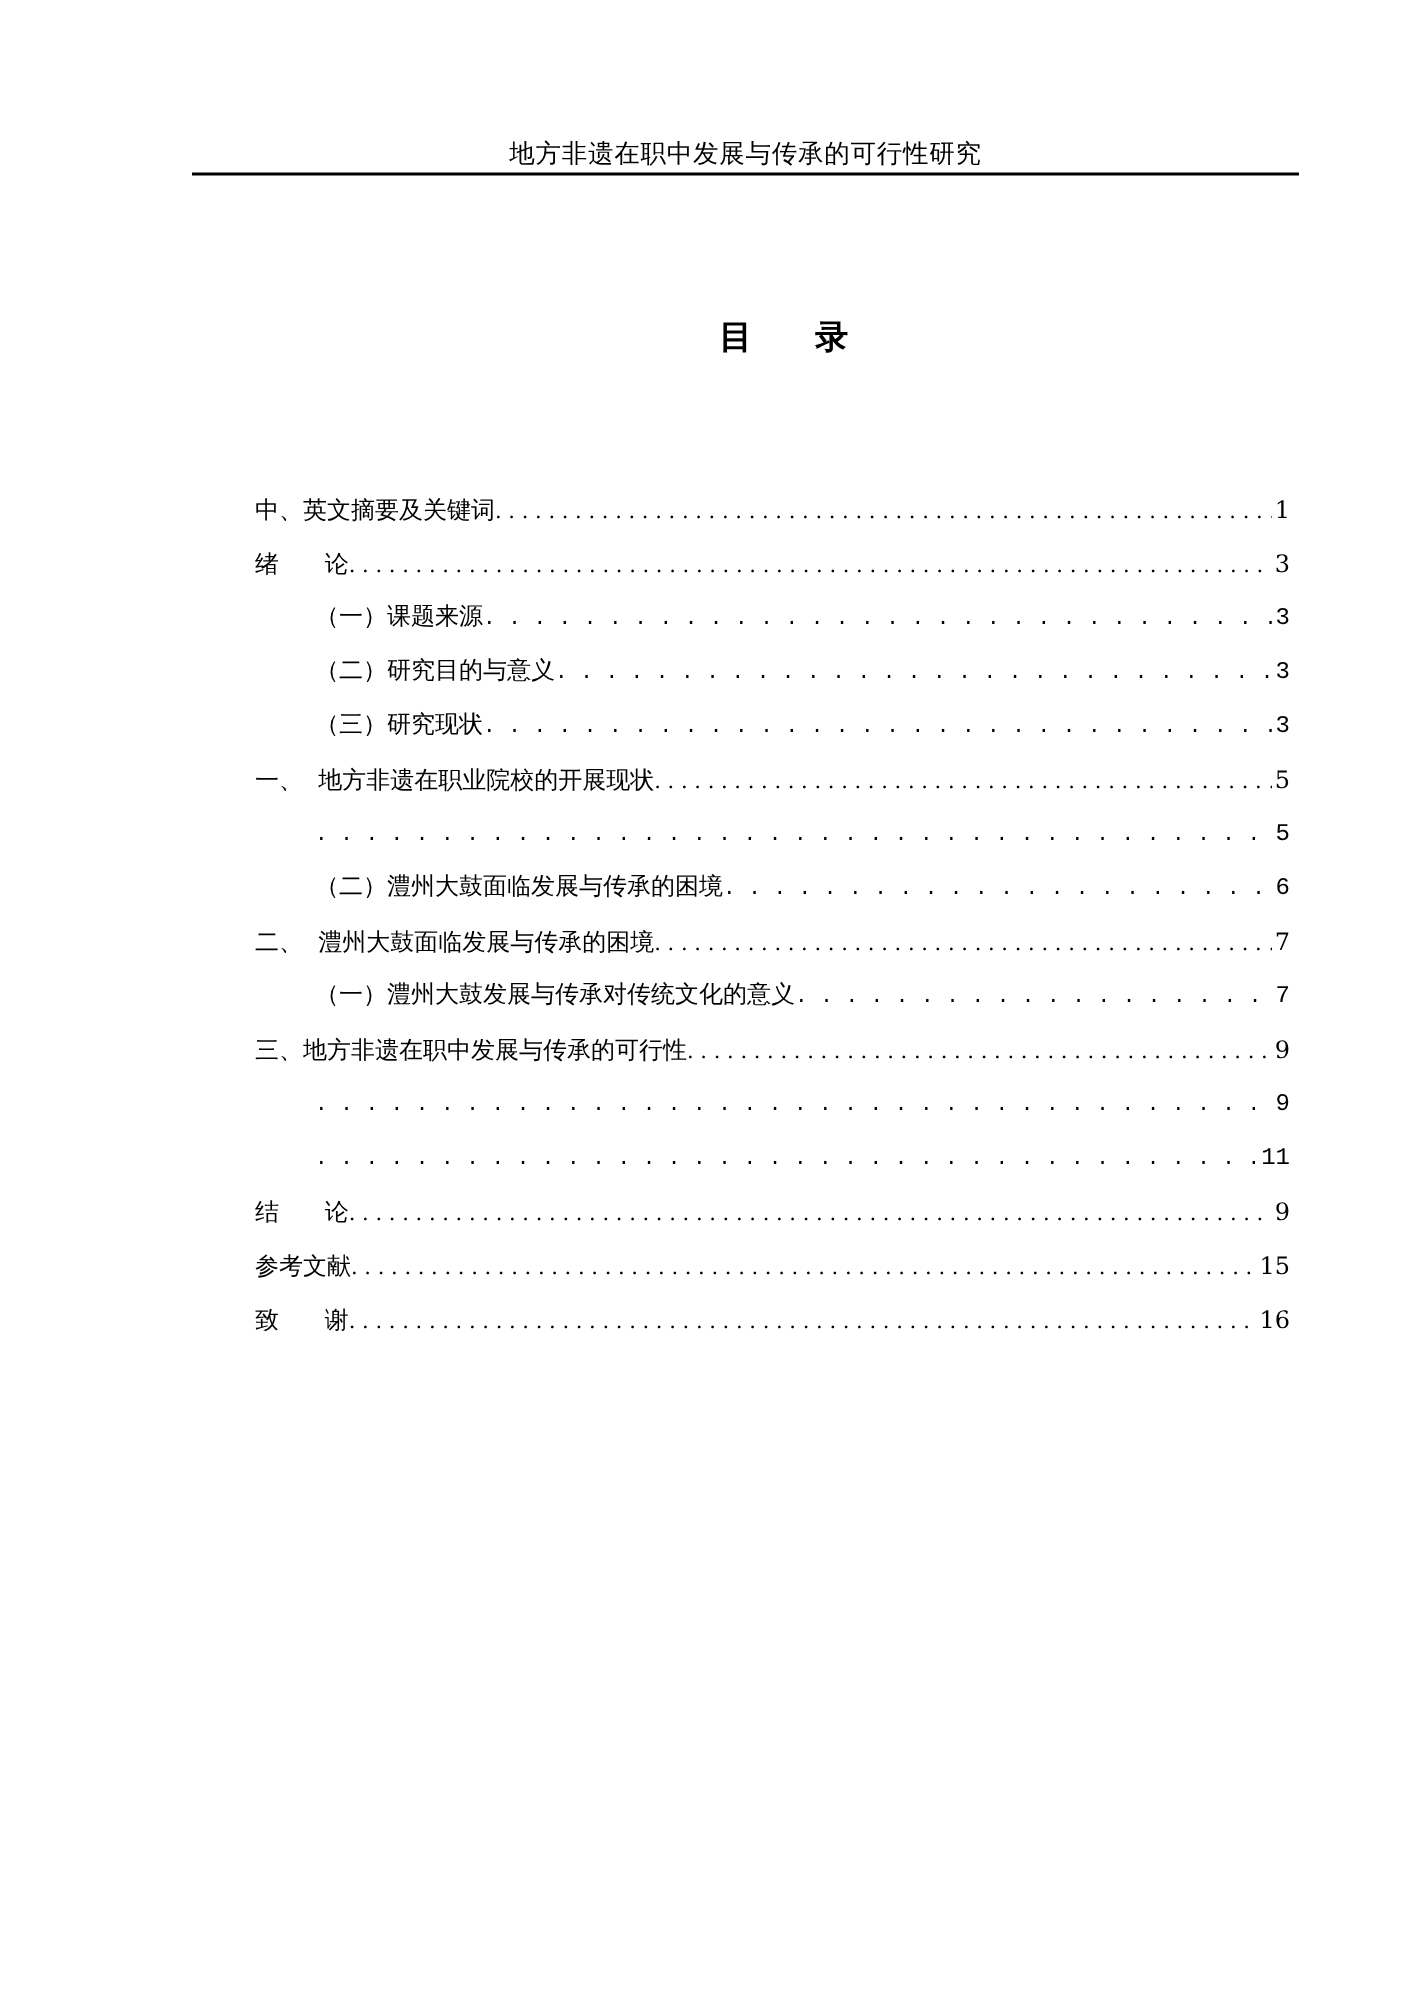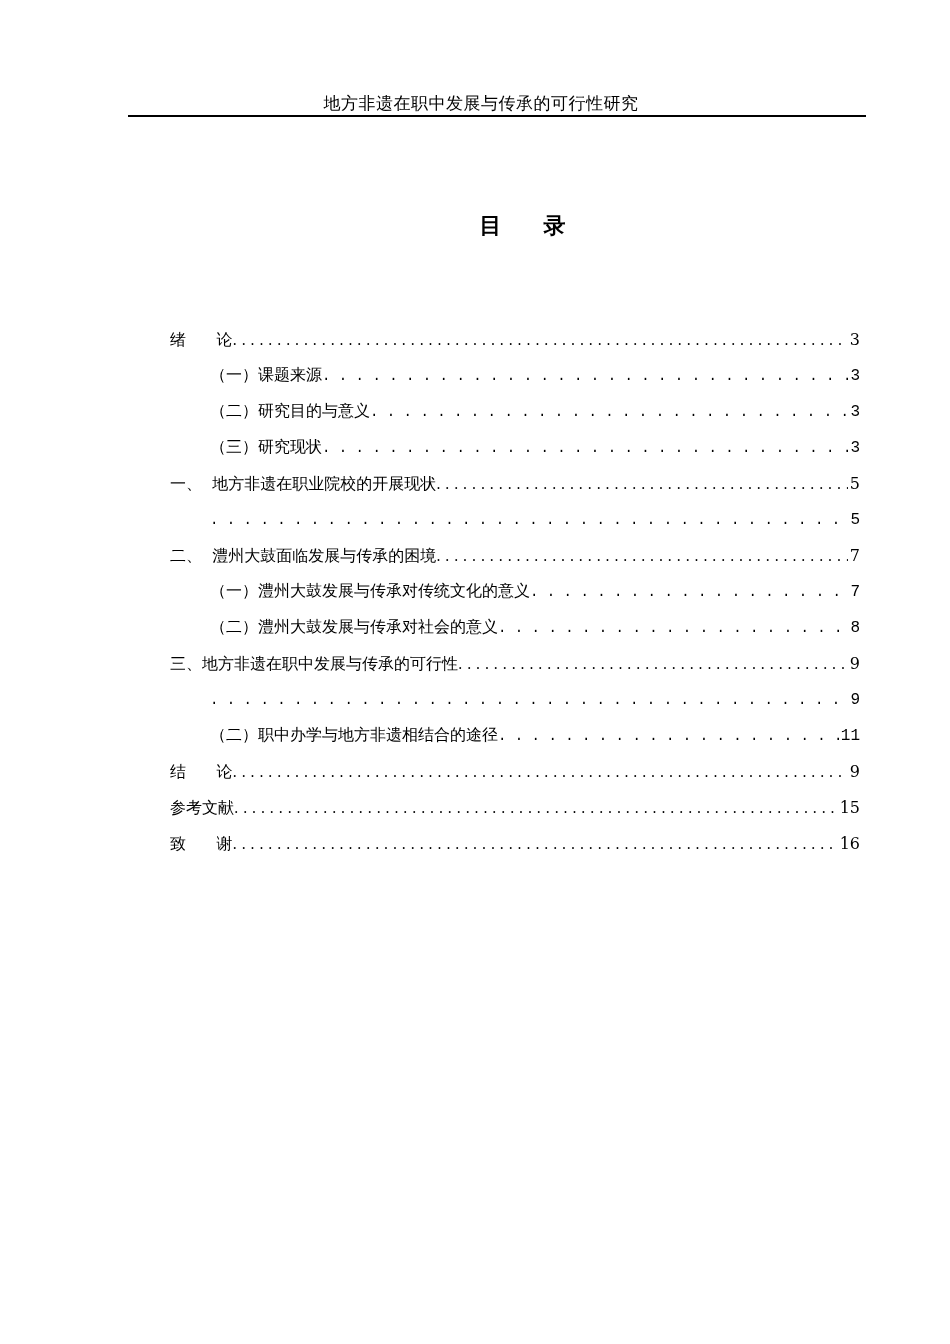--- a/index.html
+++ b/index.html
@@ -1,18 +1,18 @@
 <!DOCTYPE html>
 <html><head>
   <meta charset="utf-8">
   <style>
     html, body { margin: 0; padding: 0; background: #ffffff; }
     body { width: 950px; height: 1344px; position: relative; overflow: hidden;
            font-family: "DejaVu Serif", "Liberation Serif", serif; color: #000; }
-    .header { position: absolute; left: 112px; top: 92px; width: 738px; text-align: center;
+    .header { position: absolute; left: 128px; top: 92px; width: 738px; text-align: center;
               font-size: 17px; line-height: 22px; letter-spacing: 0.5px; }
     .header-rule { position: absolute; left: 128px; top: 115px; width: 738px; height: 0;
                    border-top: 2px solid #000; }
     .toc-title { position: absolute; left: 0; top: 210px; width: 1045px; text-align: center;
                  font-size: 22px; font-weight: bold; line-height: 30px; }
     .toc-title span { display: inline-block; }
     .toc-title .gap { width: 42px; }
     .toc { position: absolute; left: 170px; top: 328px; width: 690px; }
     .toc-row { display: flex; align-items: baseline; height: 36px; font-size: 16px; line-height: 24px; }
     .toc-row.lvl2 { padding-left: 40px; font-family: Liberation Mono, monospace; }
@@ -26,20 +26,25 @@
 <body>
 
 <div class="header">地方非遗在职中发展与传承的可行性研究</div>
 <div class="header-rule"></div>
 
 <div class="toc-title">
   <span>目</span><span class="gap"></span><span>录</span>
 </div>
 
 <div class="toc">
+  <div class="toc-row lvl1">
+    <span class="toc-label">中、英文摘要及关键词</span>
+    <span class="toc-dots"></span>
+    <span class="toc-page">1</span>
+  </div>
   <div class="toc-row lvl1">
     <span class="toc-label">绪      论</span>
     <span class="toc-dots"></span>
     <span class="toc-page">3</span>
   </div>
   <div class="toc-row lvl2">
     <span class="toc-label">（一）课题来源</span>
     <span class="toc-dots"></span>
     <span class="toc-page">3</span>
   </div>
@@ -55,46 +60,45 @@
   </div>
   <div class="toc-row lvl1">
     <span class="toc-label">一、  地方非遗在职业院校的开展现状</span>
     <span class="toc-dots"></span>
     <span class="toc-page">5</span>
   </div>
   <div class="toc-row lvl2">
     <span class="toc-dots"></span>
     <span class="toc-page">5</span>
   </div>
+  <div class="toc-row lvl2">
+    <span class="toc-label">（二）澧州大鼓面临发展与传承的困境</span>
+    <span class="toc-dots"></span>
+    <span class="toc-page">6</span>
+  </div>
   <div class="toc-row lvl1">
     <span class="toc-label">二、  澧州大鼓面临发展与传承的困境</span>
     <span class="toc-dots"></span>
     <span class="toc-page">7</span>
   </div>
   <div class="toc-row lvl2">
     <span class="toc-label">（一）澧州大鼓发展与传承对传统文化的意义</span>
     <span class="toc-dots"></span>
     <span class="toc-page">7</span>
-  </div>
-  <div class="toc-row lvl2">
-    <span class="toc-label">（二）澧州大鼓发展与传承对社会的意义</span>
-    <span class="toc-dots"></span>
-    <span class="toc-page">8</span>
   </div>
   <div class="toc-row lvl1">
     <span class="toc-label">三、地方非遗在职中发展与传承的可行性</span>
     <span class="toc-dots"></span>
     <span class="toc-page">9</span>
   </div>
   <div class="toc-row lvl2">
     <span class="toc-dots"></span>
     <span class="toc-page">9</span>
   </div>
   <div class="toc-row lvl2">
-    <span class="toc-label">（二）职中办学与地方非遗相结合的途径</span>
     <span class="toc-dots"></span>
     <span class="toc-page">11</span>
   </div>
   <div class="toc-row lvl1">
     <span class="toc-label">结      论</span>
     <span class="toc-dots"></span>
     <span class="toc-page">9</span>
   </div>
   <div class="toc-row lvl1">
     <span class="toc-label">参考文献</span>

